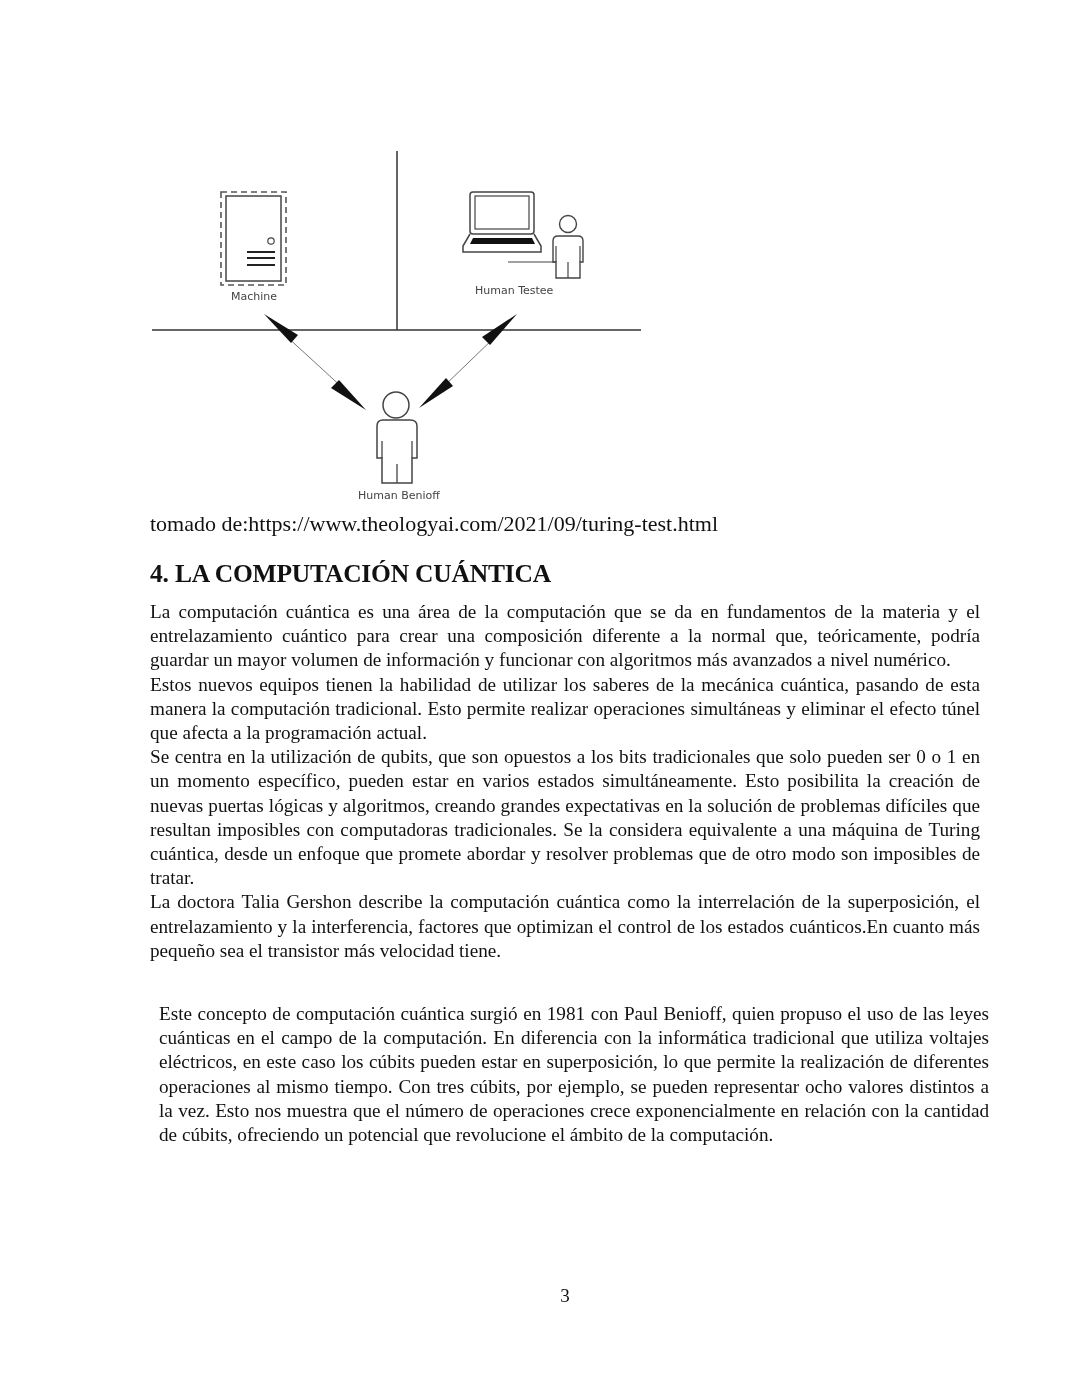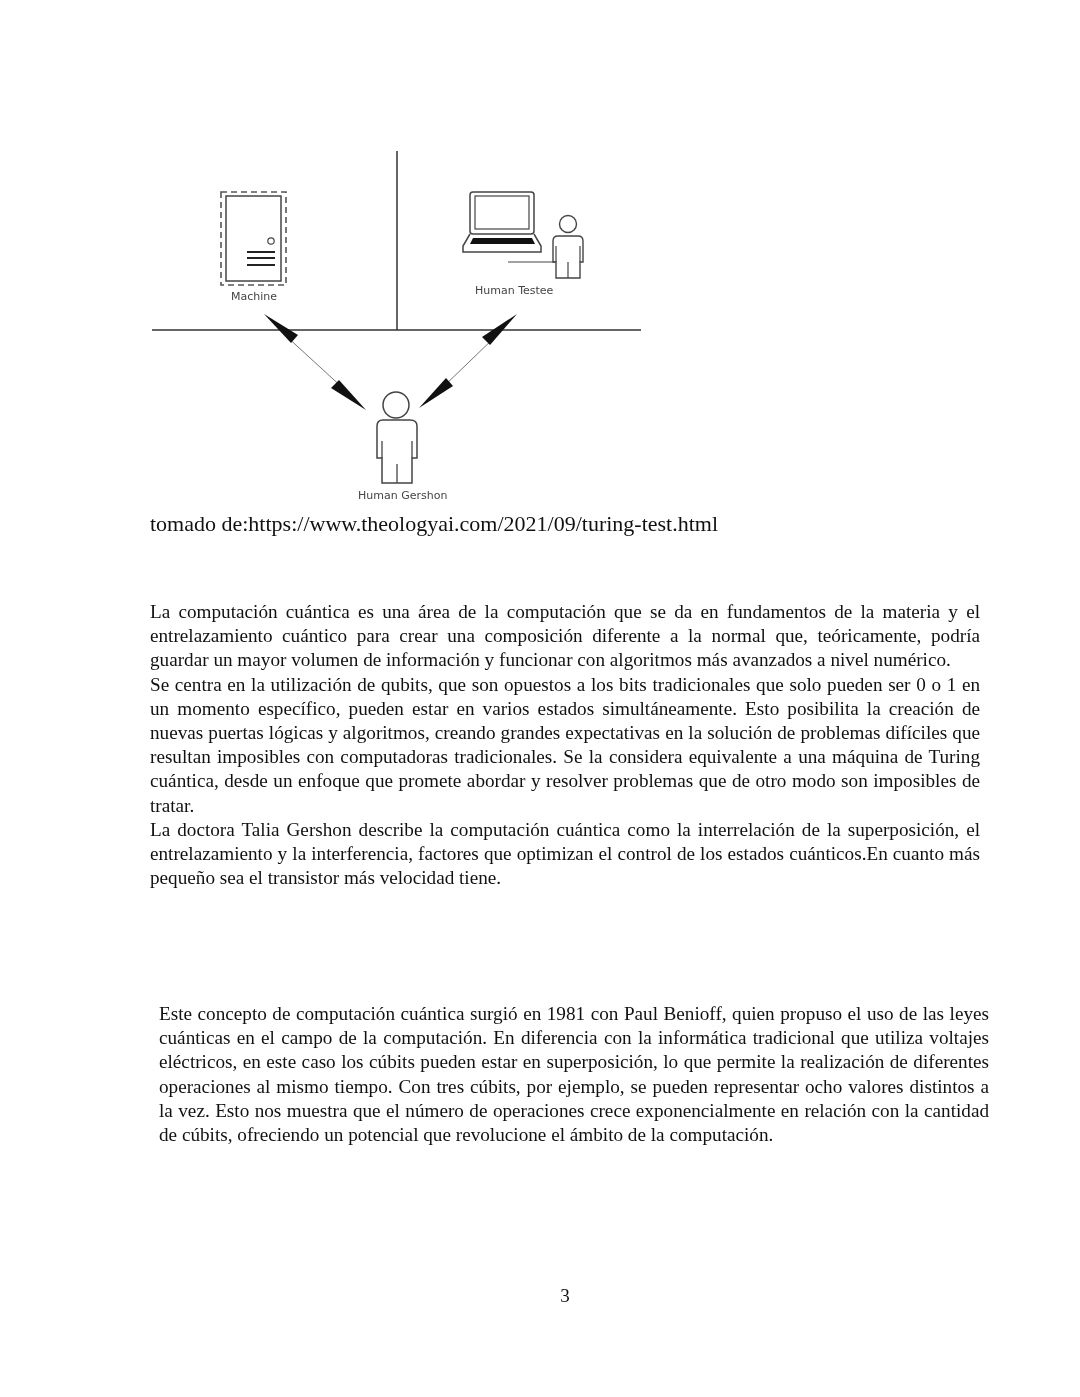--- a/index.html
+++ b/index.html
@@ -68,28 +68,30 @@
         <circle cx="396" cy="405" r="13" fill="none" stroke="#444" stroke-width="1.5"></circle>
         <path d="M382 483 L382 458 L377 458 L377 426 Q377 420 383 420 L410 420 Q417 420 417 426 L417 458 L412 458 L412 483 Z" fill="none" stroke="#444" stroke-width="1.5"></path>
         <line x1="397" y1="464" x2="397" y2="483" stroke="#444" stroke-width="1.3"></line>
         <line x1="382" y1="441" x2="382" y2="458" stroke="#444" stroke-width="1.3"></line>
         <line x1="412" y1="441" x2="412" y2="458" stroke="#444" stroke-width="1.3"></line>
       </g>
     </svg>
 
     <div class="dlabel" style="left:231px; top:290px;">Machine</div>
     <div class="dlabel" style="left:475px; top:284px;">Human Testee</div>
-    <div class="dlabel" style="left:358px; top:489px;">Human Gershon</div>
+    <div class="dlabel" style="left:358px; top:489px;">Human Benioff</div>
   </div>
 
   <div class="caption">tomado de:https://www.theologyai.com/2021/09/turing-test.html</div>
 
+  <div class="heading">4. LA COMPUTACIÓN CUÁNTICA</div>
 
   <div class="body block1">
     <p>La computación cuántica es una área de la computación que se da en  fundamentos de la materia y el entrelazamiento cuántico para crear una composición diferente a la normal que, teóricamente, podría guardar un mayor volumen de información y funcionar con algoritmos más avanzados a nivel numérico.</p>
+    <p>Estos nuevos equipos tienen la habilidad de utilizar los saberes de la mecánica cuántica, pasando de esta manera la computación tradicional. Esto permite realizar operaciones simultáneas y eliminar el efecto túnel que afecta a la programación actual.</p>
     <p>Se centra en la utilización de qubits, que son opuestos a los bits tradicionales que solo pueden ser 0 o 1 en un momento específico, pueden estar en varios estados simultáneamente. Esto posibilita la creación de nuevas puertas lógicas y algoritmos, creando grandes expectativas en la solución de problemas difíciles que resultan imposibles con computadoras tradicionales. Se la considera equivalente a una máquina de Turing cuántica, desde un enfoque que promete abordar y resolver problemas que de otro modo son imposibles de tratar.</p>
     <p>La doctora Talia Gershon describe la computación cuántica como la interrelación de la superposición, el entrelazamiento y la interferencia, factores que optimizan el control de los estados cuánticos.En cuanto más pequeño sea el transistor más velocidad tiene.</p>
   </div>
 
   <div class="body block2">
     <p>Este concepto de computación cuántica surgió en 1981 con Paul Benioff, quien propuso el uso de las leyes cuánticas en el campo de la computación. En diferencia con la informática tradicional que utiliza voltajes eléctricos, en este caso los cúbits pueden estar en superposición, lo que permite la realización de diferentes operaciones al mismo tiempo. Con tres cúbits, por ejemplo, se pueden representar ocho valores distintos a la vez. Esto nos muestra que el número de operaciones crece exponencialmente en relación con la cantidad de cúbits, ofreciendo un potencial que revolucione el ámbito de la computación.</p>
   </div>
 
   <div class="pagenum">3</div>
 </div>

